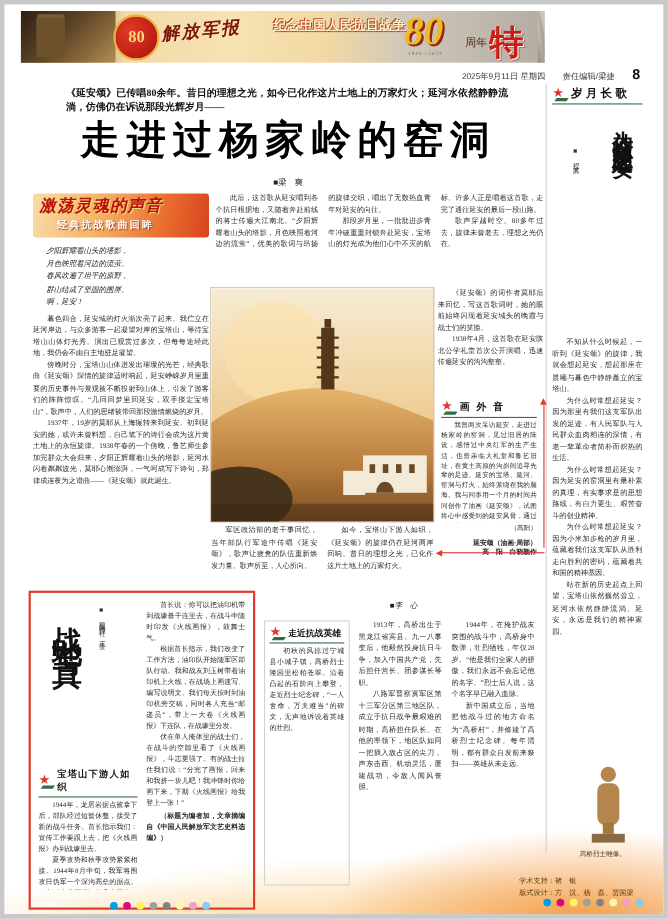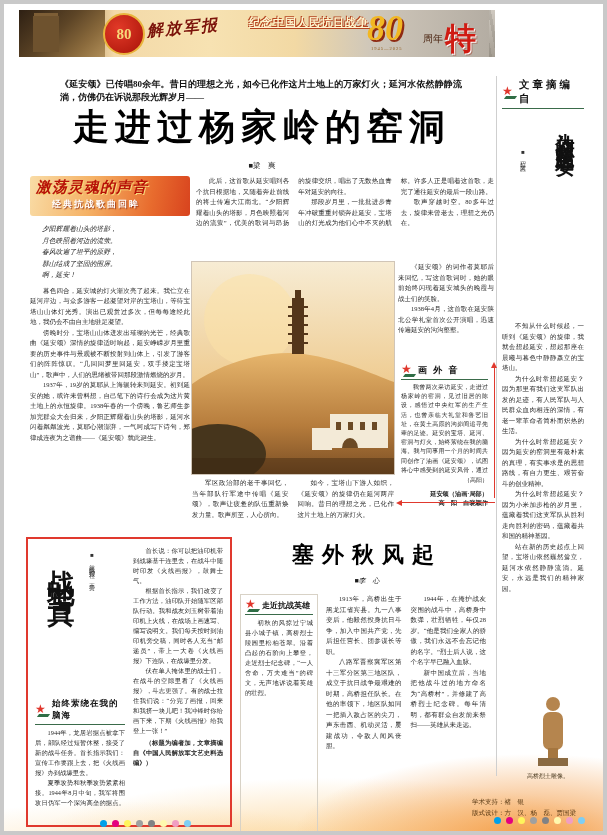--- a/index.html
+++ b/index.html
@@ -153,20 +153,25 @@
     <div class="abs b-slogan">
       <div class="l1">纪念中国人民抗日战争</div>
     </div>
     <div class="abs b-80">80</div>
     <div class="abs b-range">1945—2025</div>
     <div class="abs b-zhounian">周年</div>
     <div class="abs b-tekan">特刊</div>
     <div class="abs b-stone"></div>
   </div>
 
+  <div class="abs dateline">
+    <span>2025年9月11日 星期四</span>
+    <span>责任编辑/梁捷</span>
+    <span class="pageno">8</span>
+  </div>
 
   <div class="abs vrule"></div>
 
   <div class="abs kicker">《延安颂》已传唱80余年。昔日的理想之光，如今已化作这片土地上的万家灯火；延河水依然静静流淌，仿佛仍在诉说那段光辉岁月——</div>
   <h1 class="abs headline">走进过杨家岭的窑洞</h1>
   <div class="abs songbox">
     <div class="songbanner">
       <div class="t1">激荡灵魂的声音</div>
       <div class="t2">经典抗战歌曲回眸</div>
     </div>
@@ -268,37 +273,36 @@
     <div class="colA">
       <div class="wz-titleblock">
         <div class="wz-title">战地写真</div>
         <div class="wz-byline">■前线画报社　王赞</div>
       </div>
       <div class="shead">
         <span class="starwrap">
             <i class="slash"></i>
             <span class="star">★</span>
           </span>
-        <span class="stitle">始终萦绕在我的脑海</span>
+        <span class="stitle">宝塔山下游人如织</span>
       </div>
       <div class="t">
           <p>1944年，龙居岩据点被拿下后，部队经过短暂休整，接受了新的战斗任务。首长指示我们：宣传工作要跟上去，把《火线画报》办到战壕里去。</p>
           <p>夏季攻势和秋季攻势紧紧相接。1944年8月中旬，我军将围攻日伪军一个深沟高垒的据点。负责《火线画报》的几个同志一方面每天在战壕里分发画报，一方面画速写，连夜刻印，把战斗中的英雄事迹及时传播开来。</p>
         </div>
     </div>
     <div class="colB">
       <div class="t">
         <span><p>首长说：你可以把油印机带到战壕基干连里去，在战斗中随时印发《火线画报》，鼓舞士气。</p><p>根据首长指示，我们改变了工作方法，油印队开始随军区部队行动。我和战友刘玉树带着油印机上火线，在战场上画速写、编写说明文。我们每天按时到油印机旁交稿，同时各人充当“邮递员”，带上一大卷《火线画报》下连队，在战壕里分发。</p><p>伏在单人掩体里的战士们，在战斗的空隙里看了《火线画报》，斗志更强了。有的战士拉住我们说：“分完了画报，回来和我挤一块儿吧！我冲锋时你给画下来，下期《火线画报》给我登上一张！”</p></span>
         <p class="note">（标题为编者加，文章摘编自《中国人民解放军文艺史料选编》）</p>
       </div>
     </div>
   </div>
 
   <div class="abs autumn">
-    <div class="hl">塞外秋风起</div>
     <div class="by">■李　心</div>
     <div class="bodyrow">
       <div class="herobox">
         <div class="shead">
           <span class="starwrap">
               <i class="slash"></i>
               <span class="star">★</span>
             </span>
           <span class="stitle">走近抗战英雄</span>
         </div>
@@ -314,21 +318,21 @@
         </div>
     </div>
   </div>
 
   <div class="abs ys">
     <div class="shead">
       <span class="starwrap">
           <i class="slash"></i>
           <span class="star">★</span>
         </span>
-      <span class="stitle">文章摘编自</span>
+      <span class="stitle">岁月长歌</span>
     </div>
     <div class="ys-titleblock">
       <div class="ys-headline">为什么时常想起延安</div>
       <div class="ys-byline">■程文胜</div>
     </div>
     <div class="t">
         <p>不知从什么时候起，一听到《延安颂》的旋律，我就会想起延安，想起那座在晨曦与暮色中静静矗立的宝塔山。</p>
         <p>为什么时常想起延安？因为那里有我们这支军队出发的足迹，有人民军队与人民群众血肉相连的深情，有老一辈革命者简朴而炽热的生活。</p>
         <p>为什么时常想起延安？因为延安的窑洞里有最朴素的真理，有实事求是的思想路线，有自力更生、艰苦奋斗的创业精神。</p>
         <p>为什么时常想起延安？因为小米加步枪的岁月里，蕴藏着我们这支军队从胜利走向胜利的密码，蕴藏着共和国的精神基因。</p>

